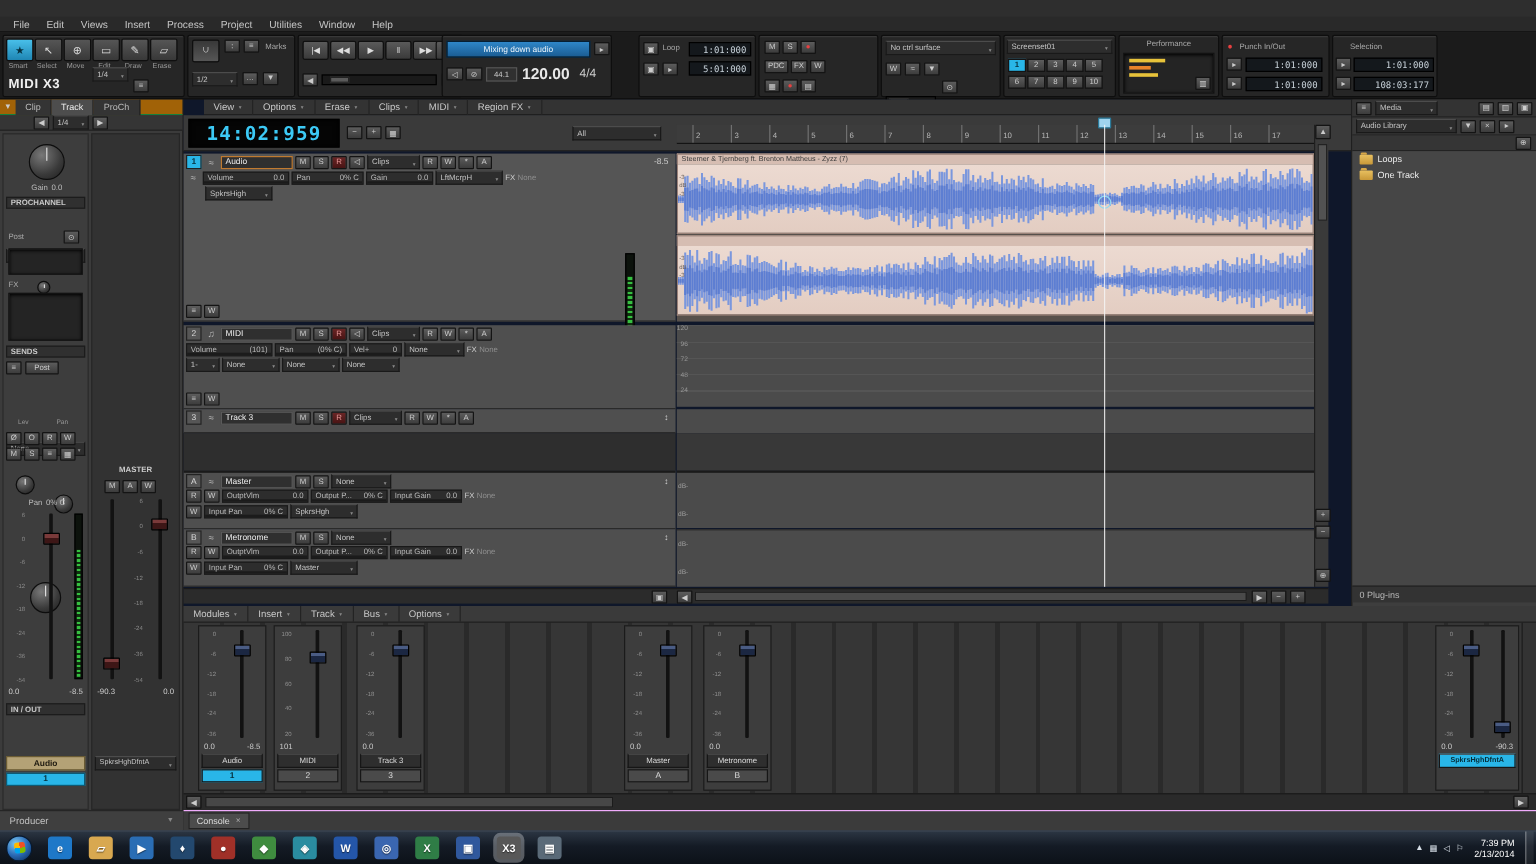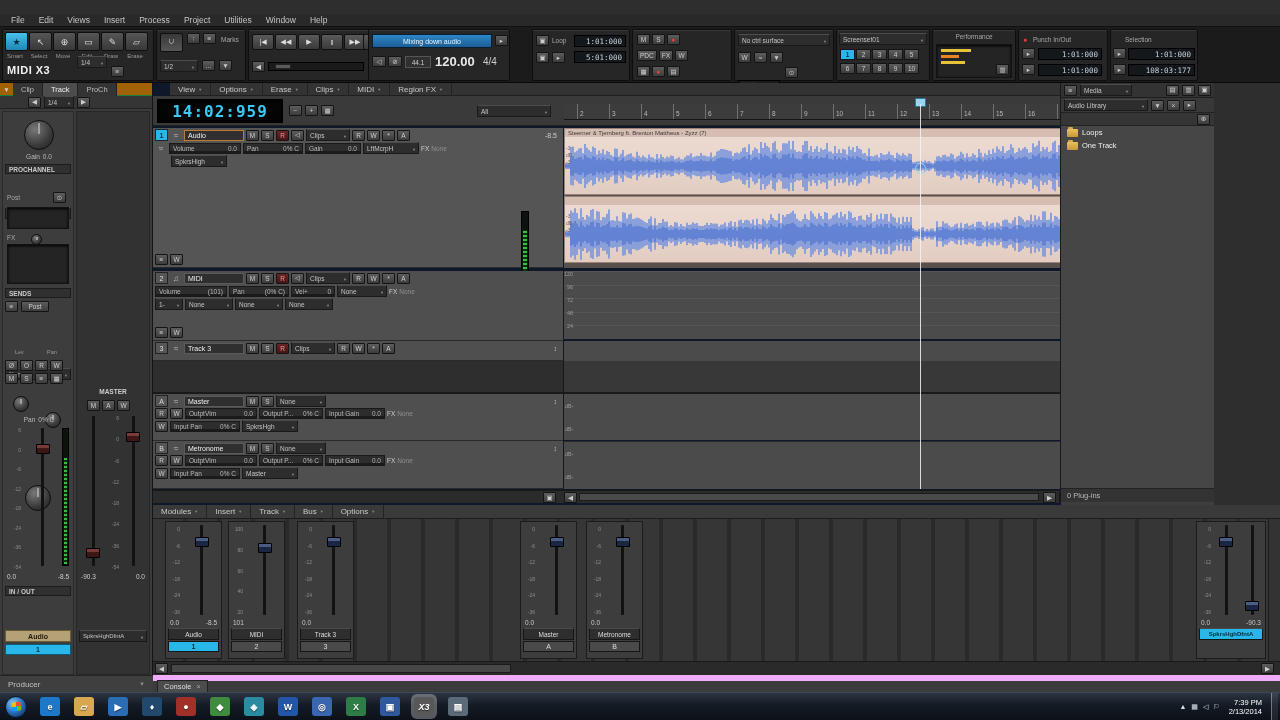--- a/index.html
+++ b/index.html
@@ -75,21 +75,21 @@
   .thdr{position:absolute;left:0;width:410px;background:#4f4f4f;border-bottom:1px solid #2a2a2a;}
   .lane{position:absolute;left:411px;width:531px;}
   .rnum{flex:0 0 32px;font-size:6.5px;color:#b8b8b8;border-left:1px solid #707070;padding:6px 0 0 2px;height:100%;}
   .msn{height:13px;font-size:5.5px;color:#9a9a9a;text-align:right;padding-right:1px;}
   .bsn{font-size:5.5px;color:#9a9a9a;padding-left:1px;}
   .asn{font-size:5px;color:#6d625c;line-height:1.4;}
   .cliphdr{height:9px;background:#d6bdb2;border:1px solid #9a8278;border-bottom:none;display:flex;align-items:center;padding:0 3px;overflow:hidden;}
   .cliptitle{font-size:6px;color:#3a3a3a;white-space:nowrap;}
   .clipbody{height:58px;background:linear-gradient(#ecdad1,#e3cdc2);border:1px solid #9a8278;border-top:none;position:relative;overflow:hidden;}
   
-  #browser{left:1060px;top:83px;width:154px;height:422px;background:#3e3e3e;border-left:1px solid #191919;}
+  #browser{left:1126px;top:83px;width:154px;height:422px;background:#3e3e3e;border-left:1px solid #191919;}
   .folder{width:11px;height:8px;background:linear-gradient(#e8c060,#c89838);border-radius:1px;position:relative;margin-right:4px;flex:0 0 auto;}
   .folder::before{content:"";position:absolute;top:-2px;left:1px;width:5px;height:2px;background:#d8a848;border-radius:1px 1px 0 0;}
   .fitem{display:flex;align-items:center;height:13px;padding-left:6px;font-size:7.5px;color:#eee;}
   
   #console{left:153px;top:505px;width:1127px;height:170px;background:#303030;}
   #cstrips{position:absolute;left:0;top:14px;width:1115px;height:142px;background:repeating-linear-gradient(90deg,#363636 0 30px,#2a2a2a 30px 34px);}
   .strip{position:absolute;top:2px;width:57px;height:138px;background:#3d3d3d;border:1px solid #1b1b1b;}
   .fzone{display:flex;height:95px;padding-top:3px;}
   .cscale{width:16px;display:flex;flex-direction:column;justify-content:space-between;padding:2px 0;}
   .csn{font-size:5px;color:#8f8f8f;text-align:right;padding-right:2px;line-height:1;}
@@ -886,21 +886,21 @@
       <div class="abs" style="left:1115px;top:0;width:12px;height:142px;background:#333;border-left:1px solid #1d1d1d;"></div>
     </div>
 
     <div class="abs" style="left:0;top:156px;width:1127px;height:14px;background:#2a2a2a;border-top:1px solid #191919;">
       <div class="sb abs" style="left:2px;top:1px;">◀</div>
       <div class="abs" style="left:18px;top:2px;width:340px;height:9px;background:#474747;border:1px solid #1b1b1b;"></div>
       <div class="sb abs" style="left:1108px;top:1px;">▶</div>
     </div>
   </div>
 
-  <div class="abs r" style="left:153px;top:675px;width:1127px;height:17px;background:#3b3b3b;border-top:6px solid #f0abfc;padding-left:4px;">
+  <div class="abs r" style="left:153px;top:675px;width:1127px;height:17px;background:#3b3b3b;border-top:1px solid #f0abfc;padding-left:4px;">
     <div class="r" style="height:14px;background:#4c4c4c;border:1px solid #222;padding:0 6px;gap:5px;">
       <span style="font-size:7.5px;color:#ddd;">Console</span>
       <span style="font-size:7px;color:#aaa;">×</span>
     </div>
   </div>
 
   <div id="taskbar" class="abs">
     <div id="start-orb">
         <div class="orbflag"></div>
       </div>
@@ -909,21 +909,21 @@
         <div class="tbi" style="background: rgb(216, 168, 80);">▱</div>
         <div class="tbi" style="background: rgb(42, 109, 180);">▶</div>
         <div class="tbi" style="background: rgb(35, 72, 110);">♦</div>
         <div class="tbi" style="background: rgb(160, 48, 40);">●</div>
         <div class="tbi" style="background: rgb(63, 140, 63);">◆</div>
         <div class="tbi" style="background: rgb(42, 140, 160);">◈</div>
         <div class="tbi" style="background: rgb(36, 86, 168);">W</div>
         <div class="tbi" style="background: rgb(58, 102, 176);">◎</div>
         <div class="tbi" style="background: rgb(47, 125, 70);">X</div>
         <div class="tbi" style="background: rgb(48, 88, 156);">▣</div>
-        <div class="tbi active" style="background: rgb(88, 88, 88); font-style: italic;">X3</div>
+        <div class="tbi active" style="background: rgb(88, 88, 88);">X3</div>
         <div class="tbi" style="background: rgb(90, 106, 120);">▤</div>
       </div>
     <div id="tray">
       <div class="r" style="gap:5px;">
           <div class="tri">▲</div>
           <div class="tri">▦</div>
           <div class="tri">◁</div>
           <div class="tri">⚐</div>
         </div>
       <div id="clock">

